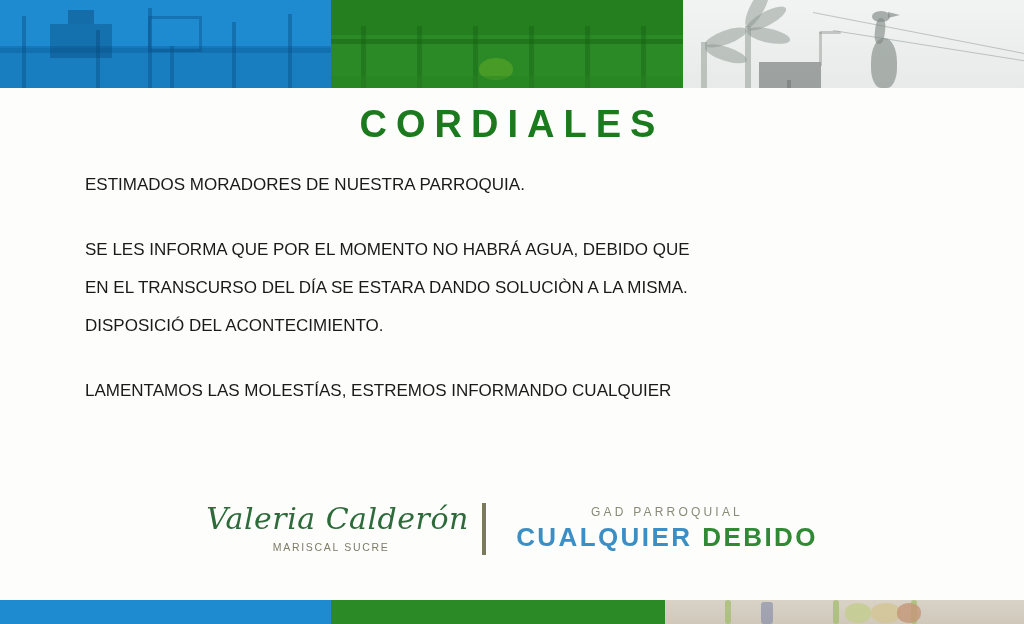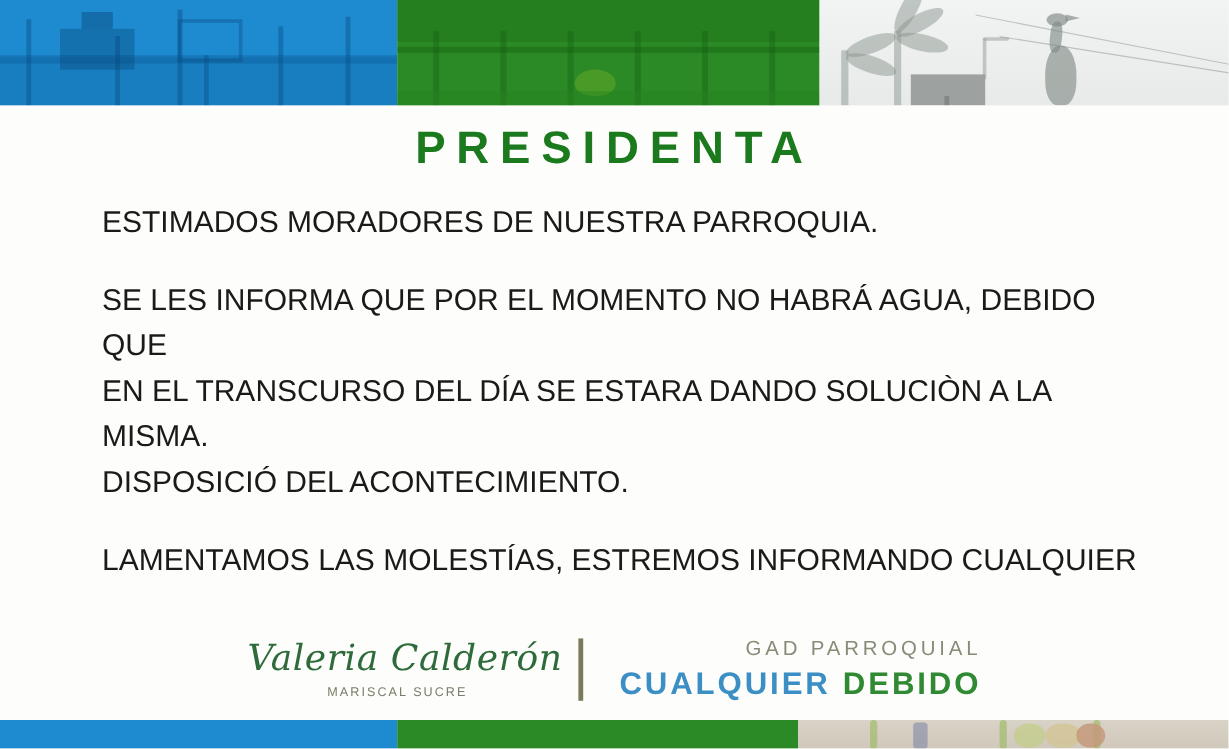--- a/index.html
+++ b/index.html
@@ -243,33 +243,33 @@
     color: #1B7A1E;
     font-family: "Liberation Sans", sans-serif;
   }
 
   .body-text {
     position: absolute;
     left: 85px;
     top: 166px;
     width: 880px;
     color: #1A1A1A;
-    font-size: 25px;
+    font-size: 17px;
     line-height: 38px;
     font-family: "Liberation Sans", sans-serif;
   }
   .para { margin: 0; }
   .para.gap { margin-top: 27px; }
   .bold { font-weight: bold; }
 
   
   .sig-block {
     position: absolute;
     left: 0;
-    top: 531px;
+    top: 502px;
     width: 1024px;
     display: flex;
     justify-content: center;
     align-items: center;
     gap: 0px;
   }
   .sig-left {
     width: 250px;
     text-align: center;
   }
@@ -291,25 +291,24 @@
     font-family: "Liberation Sans", sans-serif;
   }
   .sig-divider {
     width: 4px;
     height: 52px;
     background: #7A7A5C;
     margin: 0 30px 0 26px;
   }
   .sig-right { text-align: center; }
   .logo-top {
-    font-size: 17px;
+    font-size: 12px;
     letter-spacing: 3.2px;
     color: #8A8A78;
     font-family: "Liberation Sans", sans-serif;
-    text-align: right;
   }
   .logo-main {
     margin-top: 3px;
     font-size: 26px;
     font-weight: bold;
     letter-spacing: 2.4px;
     font-family: "Liberation Sans", sans-serif;
     white-space: nowrap;
   }
   .logo-mariscal { color: #3C8FC4; }
@@ -364,21 +363,21 @@
       <div class="sign-board"></div>
       <div class="streetlamp"></div>
       <div class="lamp-arm"></div>
       <div class="bird-body"></div>
       <div class="bird-neck"></div>
       <div class="bird-head"></div>
       <div class="bird-beak"></div>
     </div>
   </div>
 
-  <div class="headline">PRESIDENTA</div>
+  <div class="headline">CORDIALES</div>
 
   <div class="body-text">
 
     <p class="para">ESTIMADOS MORADORES DE NUESTRA PARROQUIA.</p>
 
     <p class="para gap">SE LES INFORMA QUE POR EL MOMENTO NO HABRÁ AGUA, DEBIDO QUE</p>
 
 
     <p class="para">EN EL TRANSCURSO DEL DÍA SE ESTARA DANDO SOLUCIÒN A LA MISMA.</p>
 

